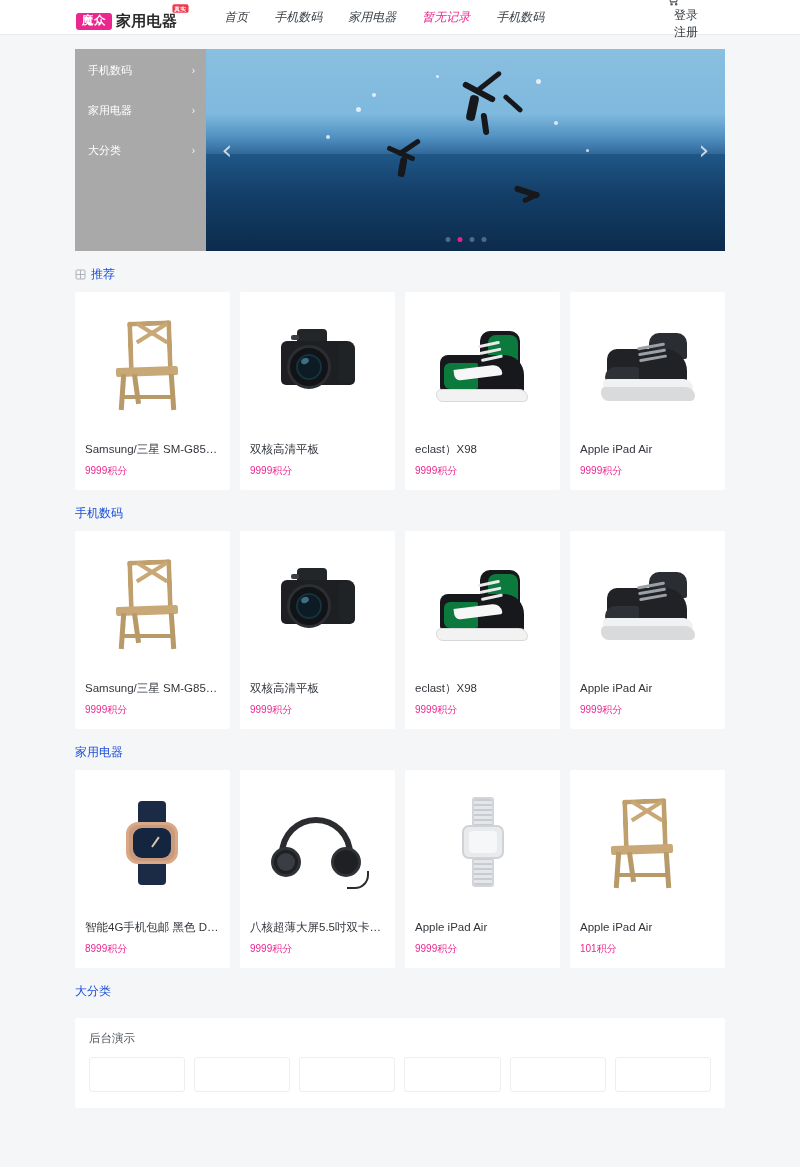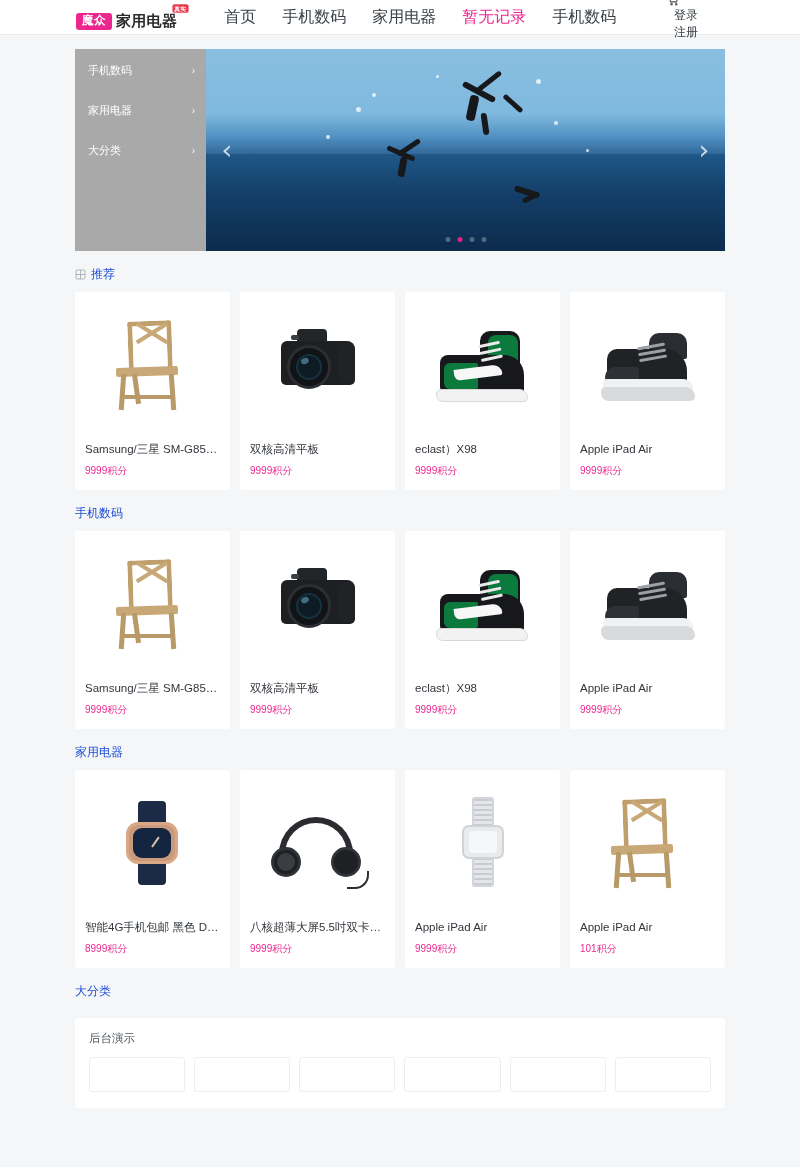--- a/index.html
+++ b/index.html
@@ -58,27 +58,28 @@
     border-radius: 2px;
     transform: scale(0.95);
     white-space: nowrap;
   }
   .nav {
     display: flex;
     align-items: center;
     gap: 0px;
   }
   .nav-item {
-    font-size: 16px;
+    font-size: 12px;
     color: #3d4category;
     color: #3e4category;
     color: #3a4046;
     padding: 0 13px;
     cursor: pointer;
     white-space: nowrap;
+    font-style: italic;
   }
   .nav-item.active { color: #ec268f; }
   .header-right {
     margin-left: auto;
     display: flex;
     align-items: center;
     gap: 0;
     margin-right: 70px;
     flex-direction: column;
   }

